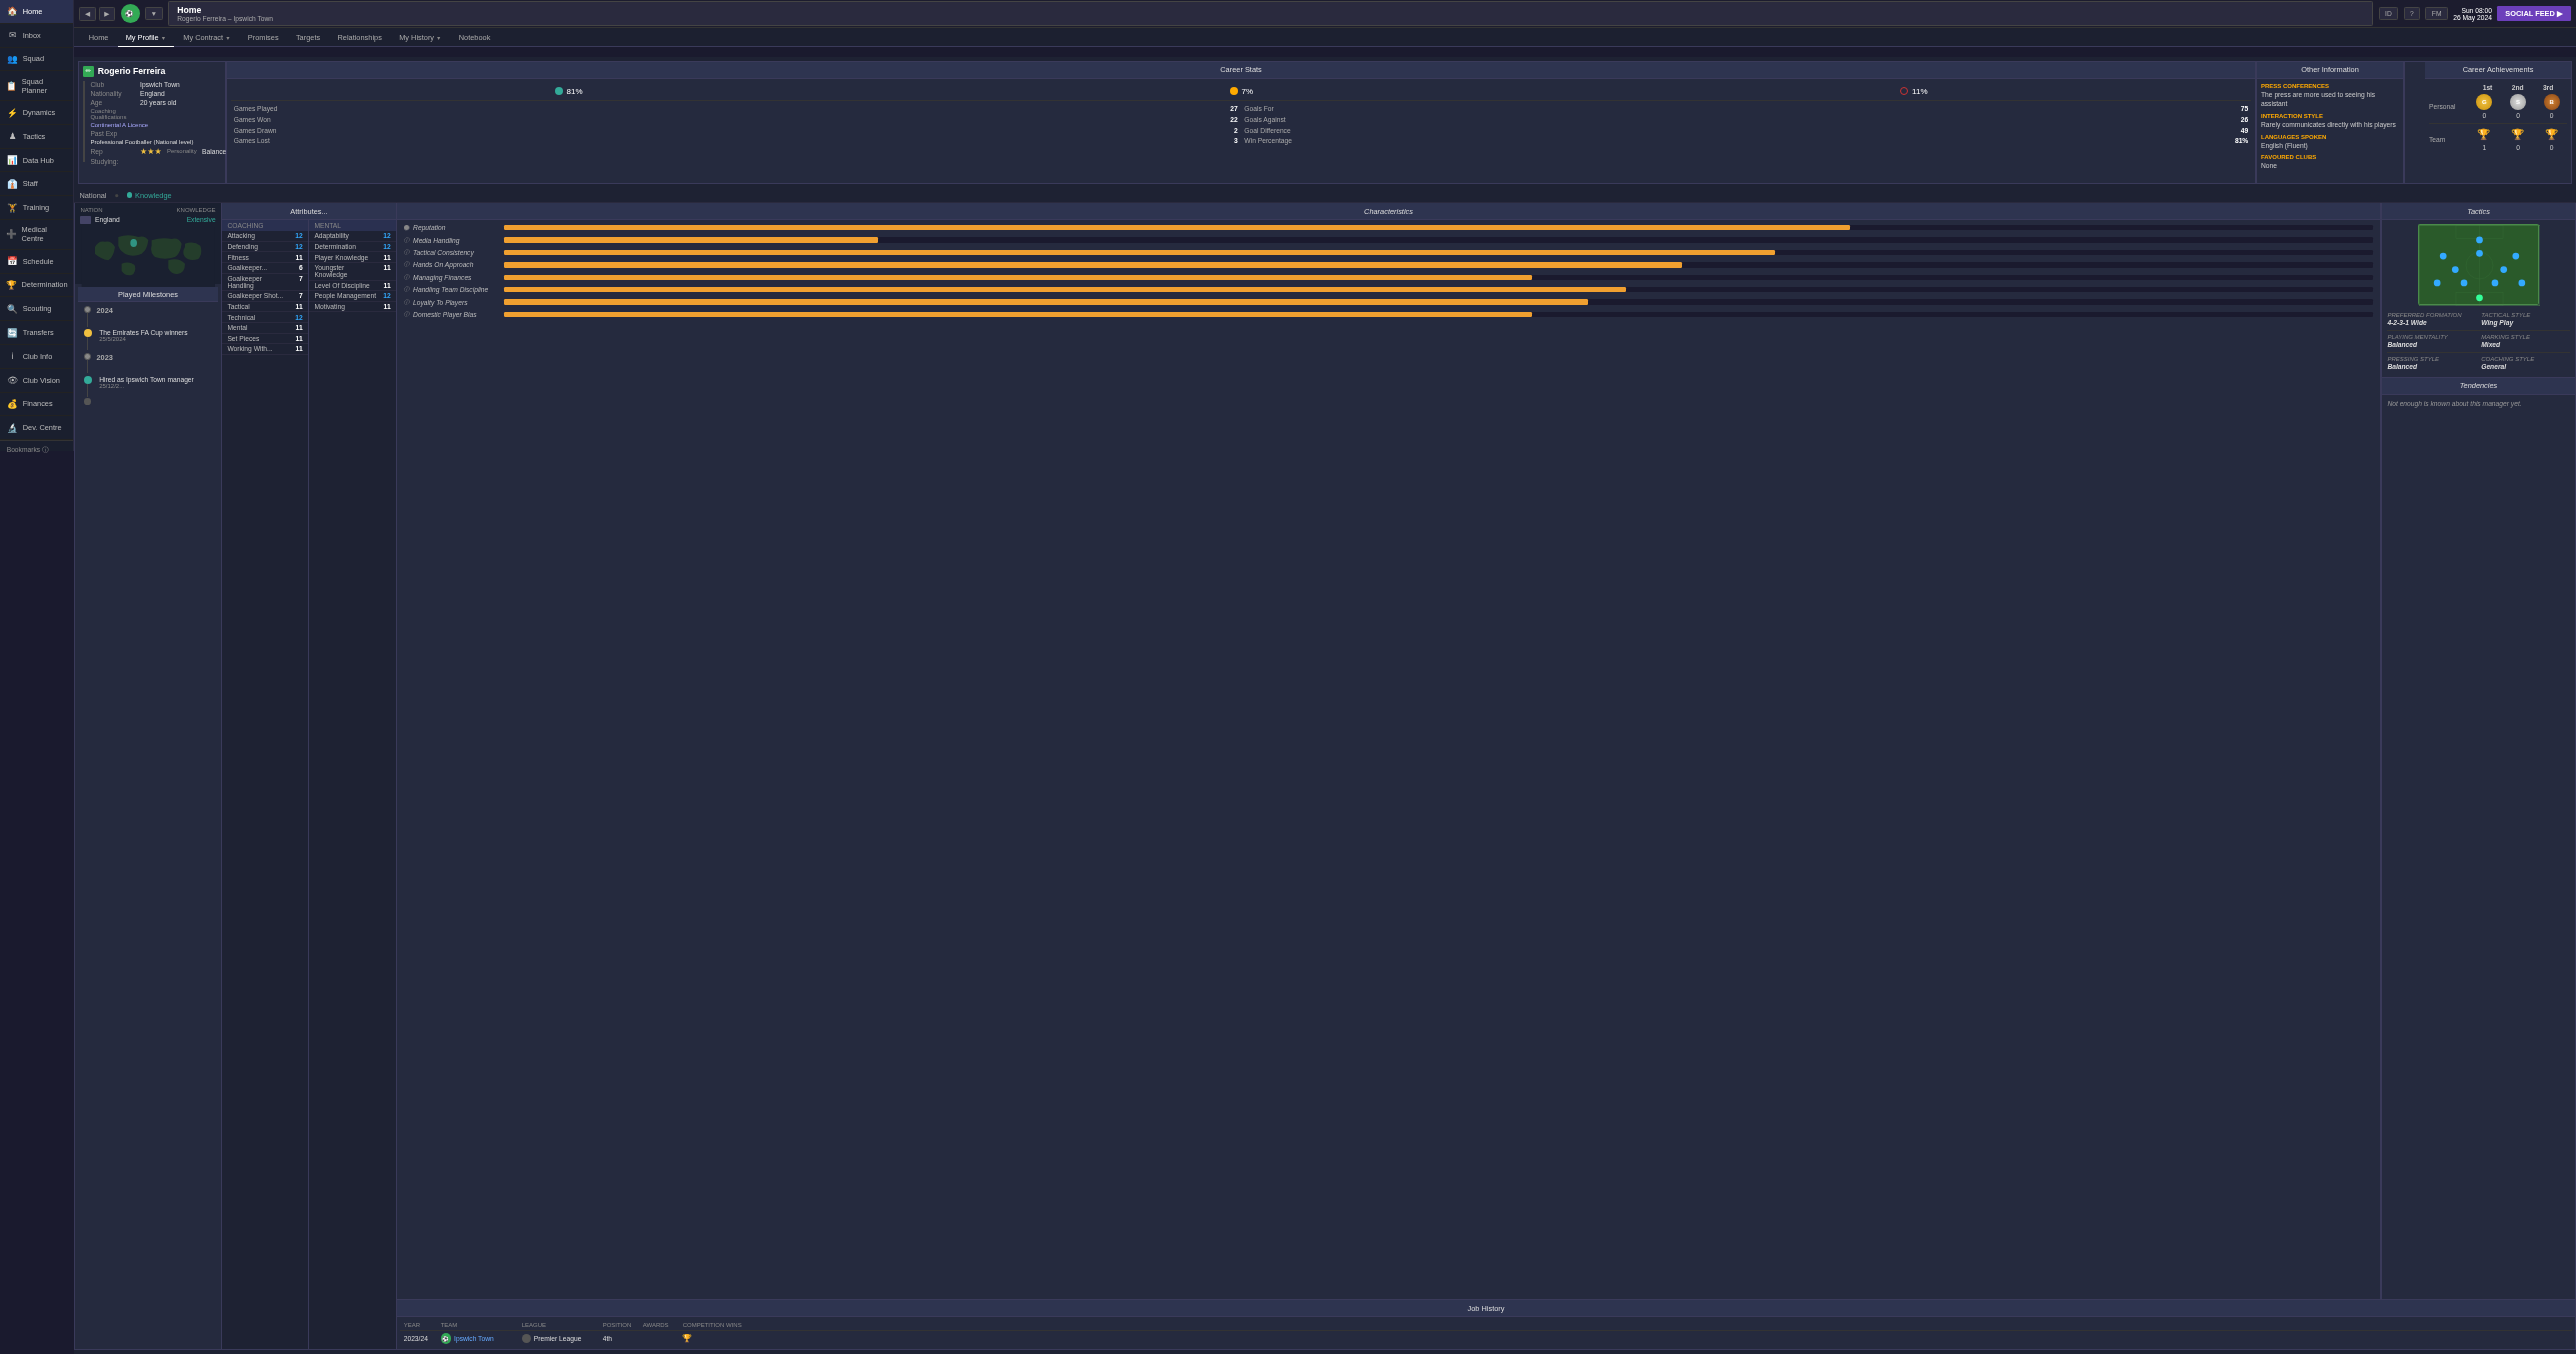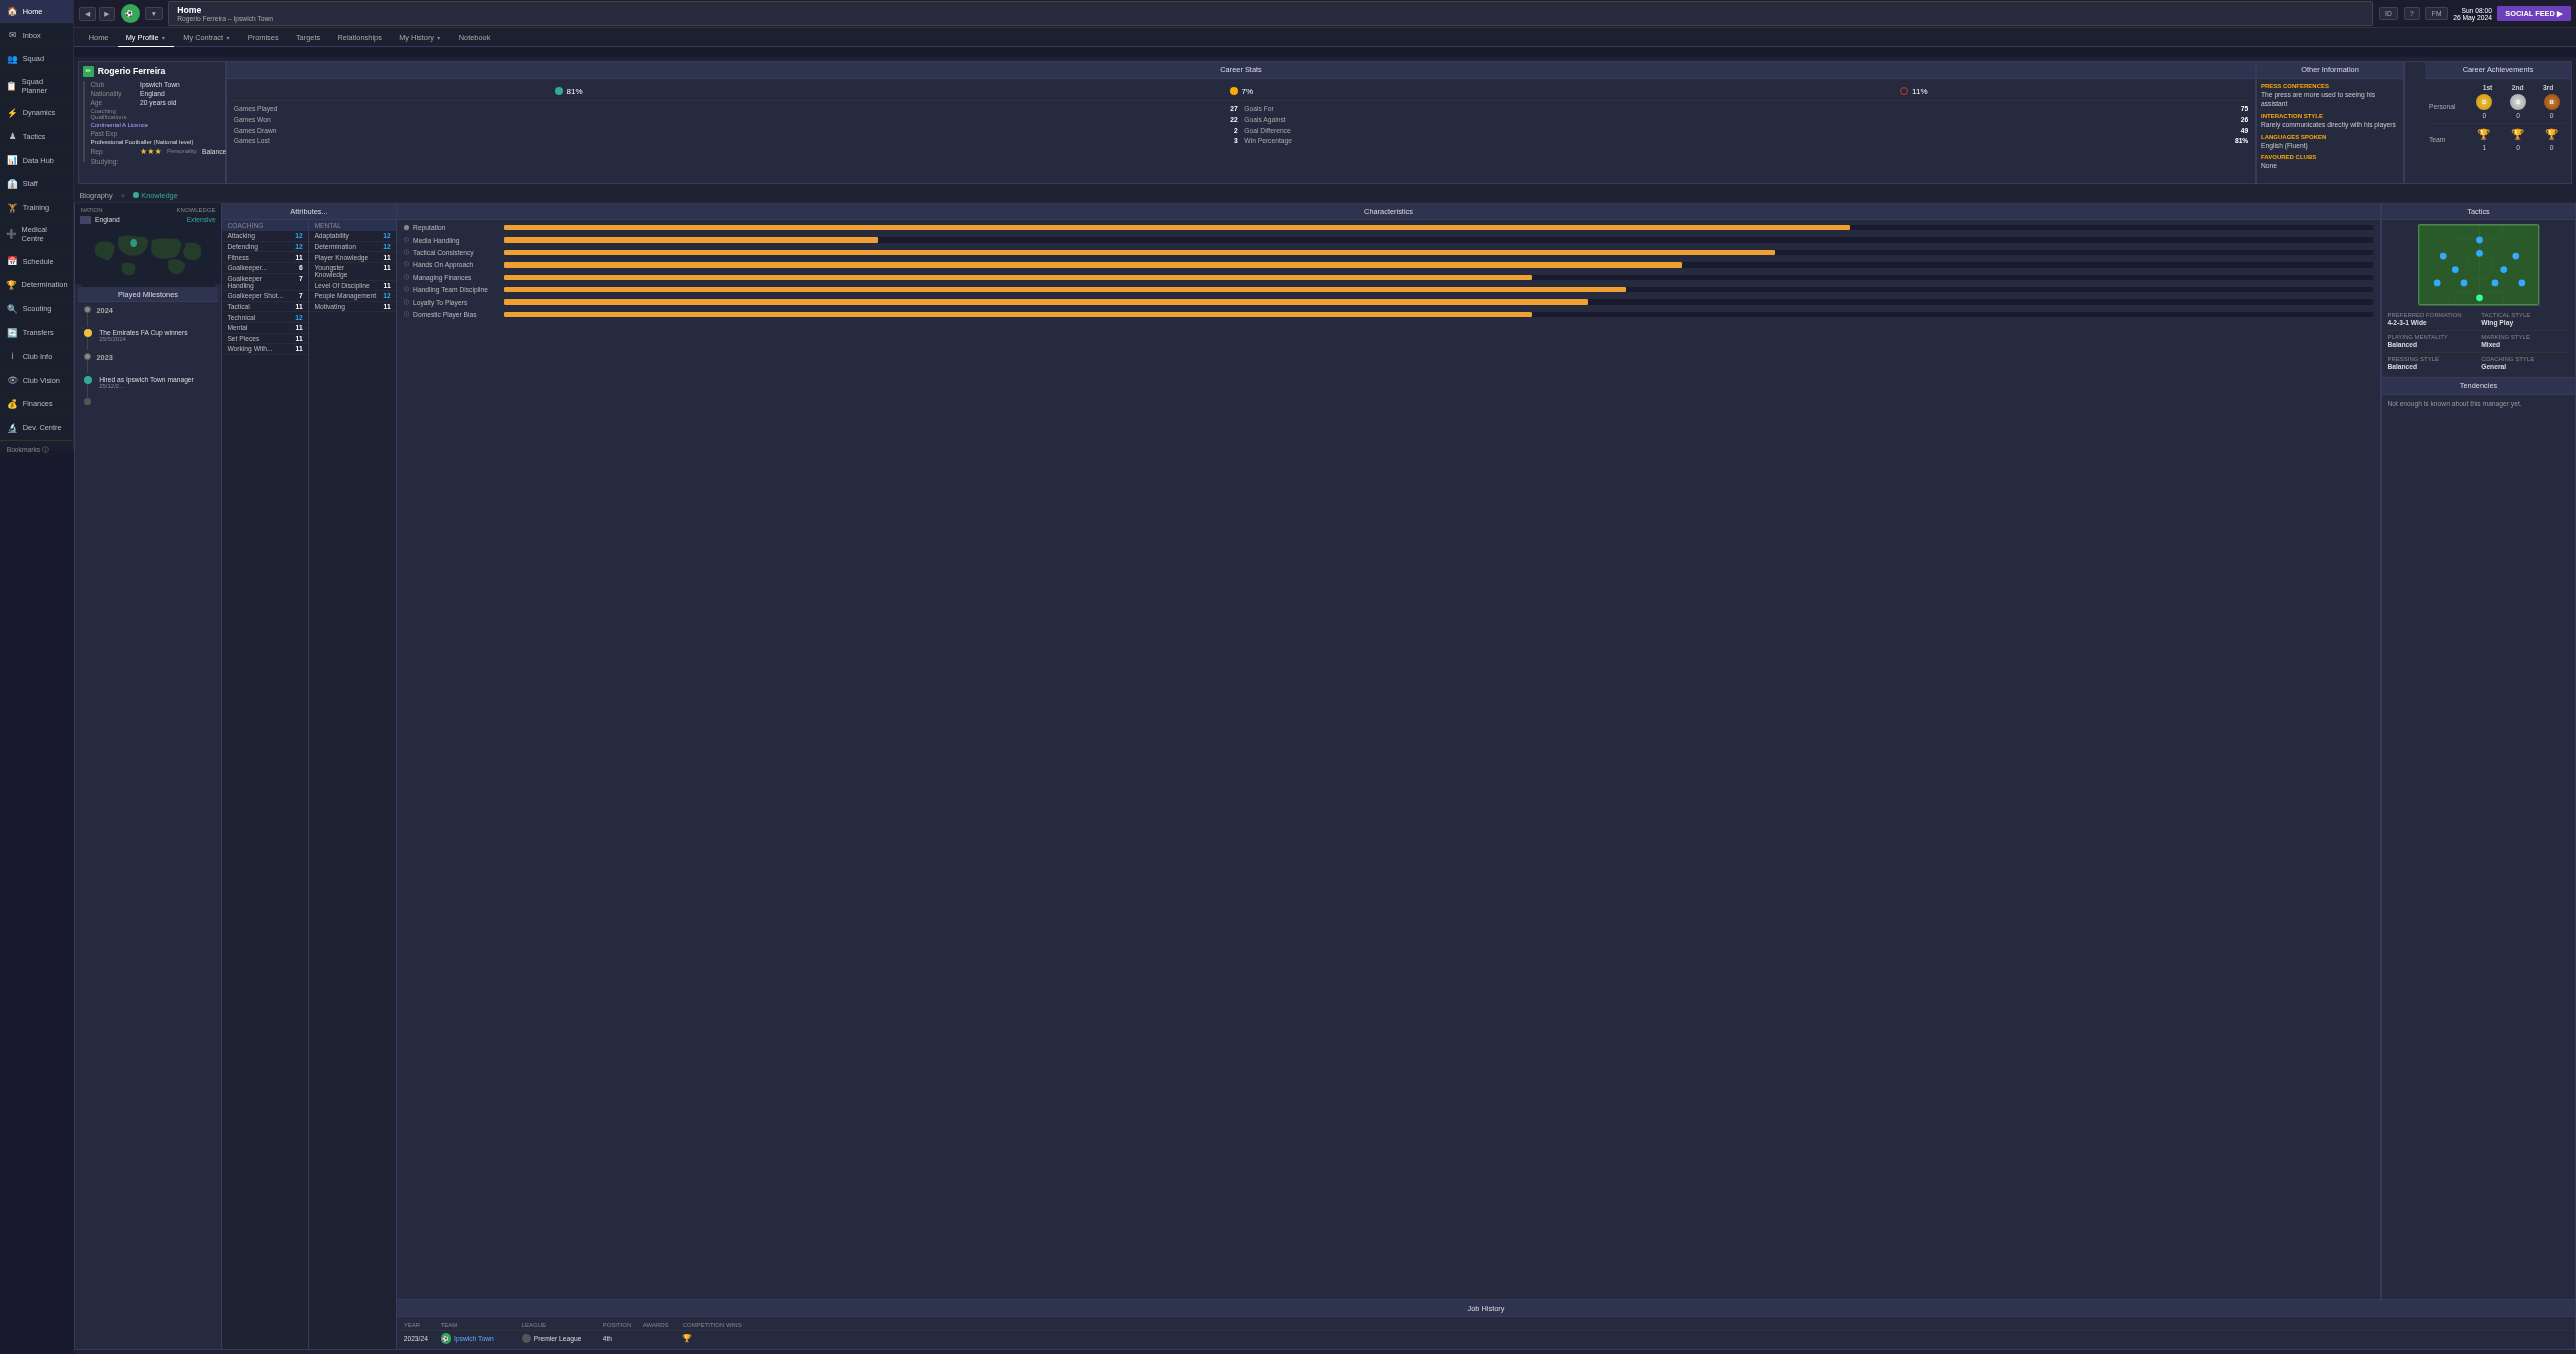--- a/index.html
+++ b/index.html
@@ -473,21 +473,21 @@
               <span class="trophy bronze" style="font-size:10.7px; color:#cd7f32;">🏆</span>
               <span class="ca-count">0</span>
             </div>
           </div>
         </div>
       </div>
     </div>
   </div>
 
   <div class="bio-knowledge-bar">
-    <span class="bio-btn">Biography</span>
+    <span class="bio-btn">National</span>
     <span style="color:#444">●</span>
     <span class="knowledge-btn">
       <span class="knowledge-dot"></span>
       <span>Knowledge</span>
     </span>
   </div>
 
   <div style="display:flex; height: calc(100% - 150px);">
 
     <div class="left-panel">
@@ -642,21 +642,21 @@
           </div>
           <div class="attr-row">
             <span class="attr-name">Motivating</span>
             <span class="attr-val">11</span>
           </div>
         </div>
       </div>
     </div>
 
     <div style="flex:1; display:flex; flex-direction:column;">
-      <div style="display:flex; flex:1;">
+      <div style="display:flex; flex:1;font-style:italic;">
 
         <div style="flex:1; background:#252a3e; border:0.7px solid #3a3a5a; border-left:none; border-top:none; overflow:hidden;">
           <div class="box-header">Characteristics</div>
           <div style="padding:4px 6.7px;">
 
             <div class="char-row">
               <span style="width:5.4px;height:5.4px;border-radius:50%;background:#888;font-size:5.4px;color:#888;flex-shrink:0;">ⓘ</span>
               <span class="char-label">Reputation</span>
               <div class="char-bar-bg">
                   <div class="char-bar" style="width:72%;"></div>

